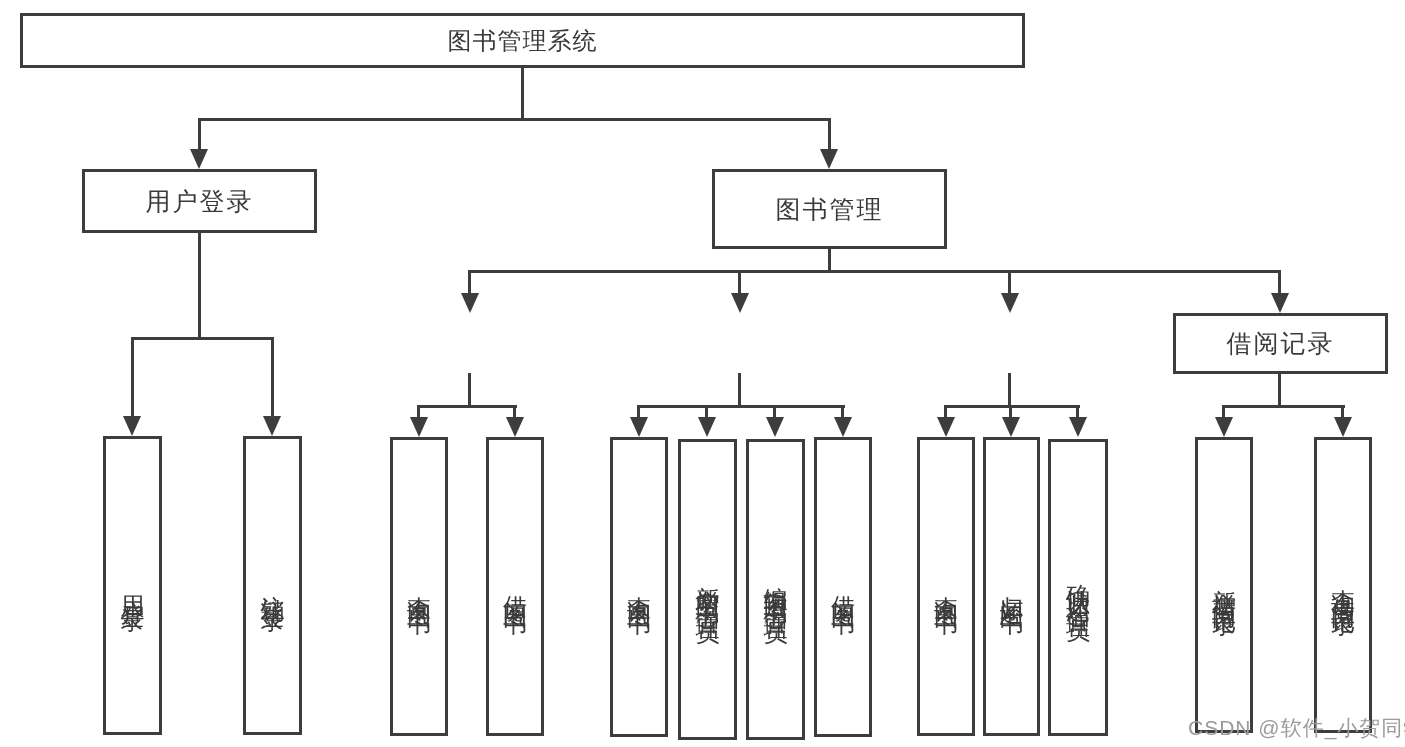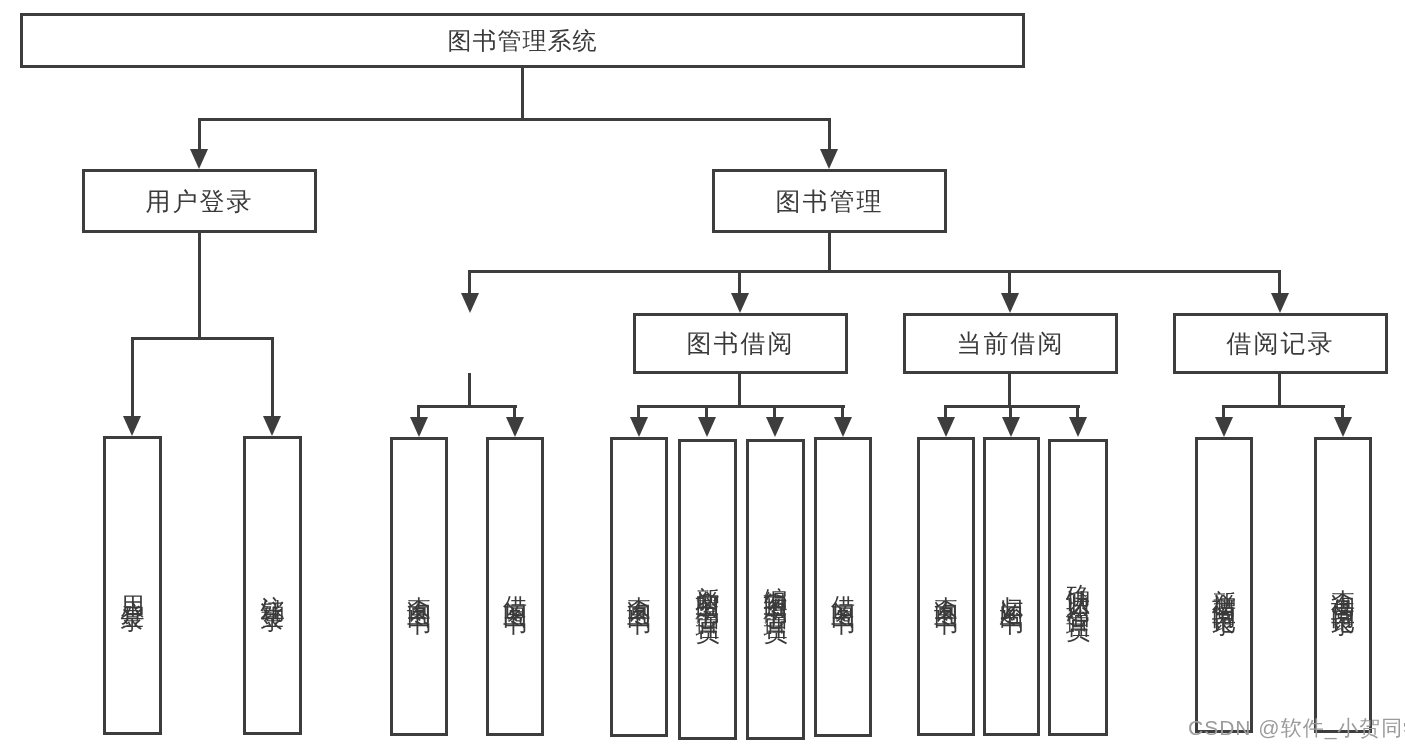--- a/index.html
+++ b/index.html
@@ -99,30 +99,24 @@
   <div class="arr" style="left:1215px;top:417px"></div>
   <div class="arr" style="left:1334px;top:417px"></div>
 
   <div class="node rootbox" style="left:20px;top:13px;width:1005px;height:55px">
     <span class="lbl">图书管理系统</span>
   </div>
 
   <div class="node" style="left:82px;top:169px;width:235px;height:64px">
     <span class="lbl">用户登录</span>
   </div>
-  <div class="node" style="left:712px;top:169px;width:235px;height:64px">
+  <div class="node" style="left:712px;top:169px;width:235px;height:80px">
     <span class="lbl">图书管理</span>
   </div>
 
-  <div class="node" style="left:633px;top:313px;width:215px;height:61px">
-    <span class="lbl">图书借阅</span>
-  </div>
-  <div class="node" style="left:903px;top:313px;width:215px;height:61px">
-    <span class="lbl">当前借阅</span>
-  </div>
   <div class="node" style="left:1173px;top:313px;width:215px;height:61px">
     <span class="lbl">借阅记录</span>
   </div>
 
   <div class="node v" style="left:103px;top:436px;width:59px;height:299px">
     <span class="lbl">用户登录</span>
   </div>
   <div class="node v" style="left:243px;top:436px;width:59px;height:299px">
     <span class="lbl">注销登录</span>
   </div>

